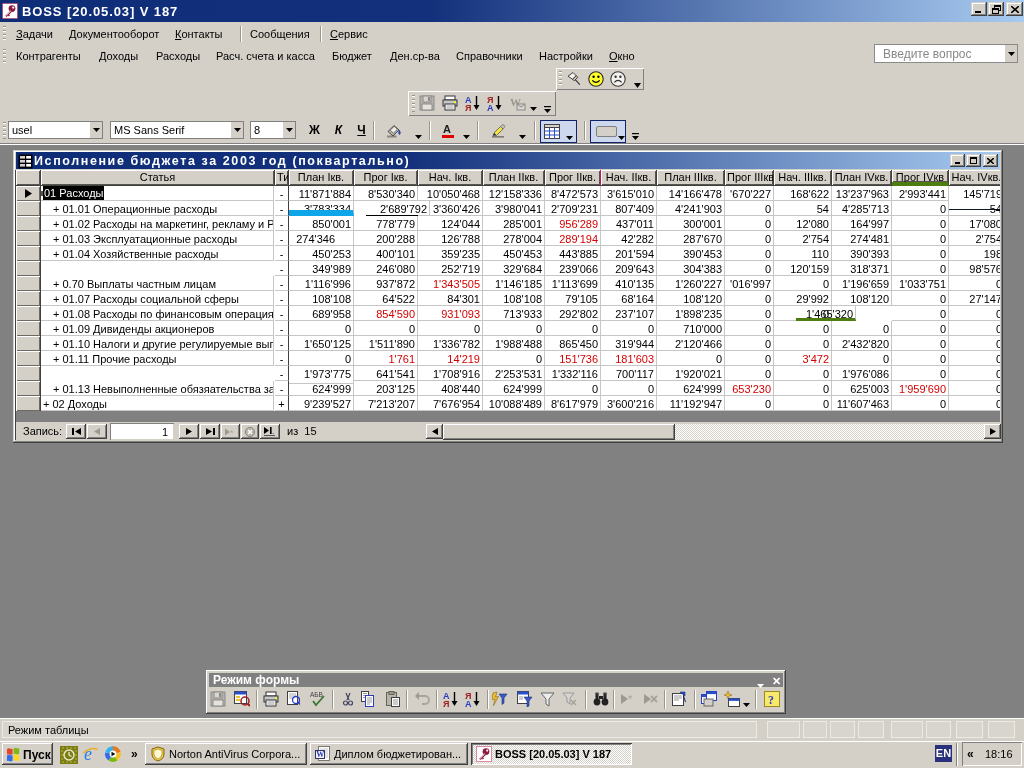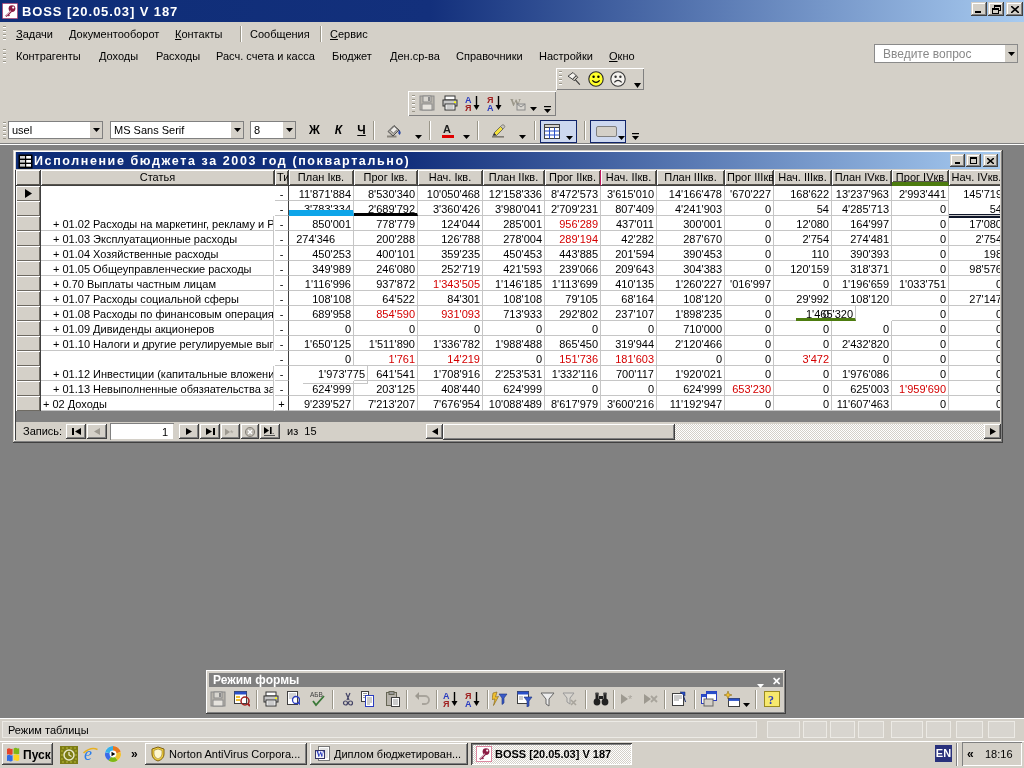--- a/index.html
+++ b/index.html
@@ -250,37 +250,42 @@
 <div class="hdr" style="left:725px;top:170px;width:49px;height:16px;border-right:1px solid #404040;border-bottom:1px solid #404040;text-align:left;padding-left:2px">Прог IIIкв</div>
 <div class="hdr" style="left:774px;top:170px;width:58px;height:16px;border-right:1px solid #404040;border-bottom:1px solid #404040;">Нач. IIIкв.</div>
 <div class="hdr" style="left:832px;top:170px;width:60px;height:16px;border-right:1px solid #404040;border-bottom:1px solid #404040;">План IVкв.</div>
 <div class="hdr" style="left:892px;top:170px;width:57px;height:16px;border-right:1px solid #404040;border-bottom:4px solid #4d7c0f;">Прог IVкв</div>
 <div class="hdr" style="left:949px;top:170px;width:56px;height:16px;border-right:1px solid #404040;border-bottom:1px solid #404040;">Нач. IVкв.</div>
 <div class="selc" style="left:16px;top:186px;width:25px;height:15px;border-right:1px solid #404040">
       <svg width="7" height="9" viewBox="0 0 7 9" style="position:absolute;left:9px;top:3px">
         <path d="M0 0 L7 4.5 L0 9 z" fill="#000"></path>
       </svg>
     </div>
+<div class="txt" style="left:41px;top:186px;width:233px;height:15px;border-bottom:1px solid #c6c6c6;border-right:1px solid #c6c6c6">
+      <span style="position:absolute;left:0px;top:5px;width:2px;height:5px;background:#555"></span>
+      <span style="position:absolute;left:2px;top:0px;background:#000;color:#fff;padding:0 1px">01 Расходы</span>
+    </div>
 <div class="txt" style="left:275px;top:186px;width:14px;height:15px;border-bottom:1px solid #c6c6c6;border-right:1px solid #404040;text-align:center;padding-top:1px">-</div>
 <div class="num" style="left:289px;top:186px;width:65px;height:15px;border-bottom:1px solid #c6c6c6;border-right:1px solid #c6c6c6;padding:1px 2px 0 0">11'871'884</div>
 <div class="num" style="left:354px;top:186px;width:64px;height:15px;border-bottom:1px solid #c6c6c6;border-right:1px solid #c6c6c6;padding:1px 2px 0 0">8'530'340</div>
 <div class="num" style="left:418px;top:186px;width:65px;height:15px;border-bottom:1px solid #c6c6c6;border-right:1px solid #c6c6c6;padding:1px 2px 0 0">10'050'468</div>
 <div class="num" style="left:483px;top:186px;width:62px;height:15px;border-bottom:1px solid #c6c6c6;border-right:1px solid #c6c6c6;padding:1px 2px 0 0">12'158'336</div>
 <div class="num" style="left:545px;top:186px;width:56px;height:15px;border-bottom:1px solid #c6c6c6;border-right:1px solid #c6c6c6;padding:1px 2px 0 0">8'472'573</div>
 <div class="num" style="left:601px;top:186px;width:56px;height:15px;border-bottom:1px solid #c6c6c6;border-right:1px solid #c6c6c6;padding:1px 2px 0 0">3'615'010</div>
 <div class="num" style="left:657px;top:186px;width:68px;height:15px;border-bottom:1px solid #c6c6c6;border-right:1px solid #c6c6c6;padding:1px 2px 0 0">14'166'478</div>
 <div class="num" style="left:725px;top:186px;width:49px;height:15px;border-bottom:1px solid #c6c6c6;border-right:1px solid #c6c6c6;padding:1px 2px 0 0">'670'227</div>
 <div class="num" style="left:774px;top:186px;width:58px;height:15px;border-bottom:1px solid #c6c6c6;border-right:1px solid #c6c6c6;padding:1px 2px 0 0">168'622</div>
 <div class="num" style="left:832px;top:186px;width:60px;height:15px;border-bottom:1px solid #c6c6c6;border-right:1px solid #c6c6c6;padding:1px 2px 0 0">13'237'963</div>
 <div class="num" style="left:892px;top:186px;width:57px;height:15px;border-bottom:1px solid #c6c6c6;border-right:1px solid #c6c6c6;padding:1px 2px 0 0">2'993'441</div>
-<div class="num" style="left:949px;top:186px;width:56px;height:32px;border-bottom:4px solid #0f172a;border-right:1px solid #c6c6c6;padding:1px 2px 0 0">145'719</div>
+<div class="num" style="left:949px;top:186px;width:56px;height:24px;border-bottom:1px solid #0f172a;border-right:1px solid #c6c6c6;padding:1px 2px 0 0">145'719</div>
 <div class="selc" style="left:16px;top:201px;width:25px;height:15px;border-right:1px solid #404040"></div>
+<div class="txt" style="left:41px;top:201px;width:233px;height:15px;border-bottom:1px solid #c6c6c6;border-right:1px solid #c6c6c6;padding-left:12px;padding-top:1px">+ 01.01 Операционные расходы</div>
 <div class="txt" style="left:275px;top:201px;width:14px;height:15px;border-bottom:1px solid #c6c6c6;border-right:1px solid #404040;text-align:center;padding-top:1px">-</div>
 <div class="num" style="left:289px;top:201px;width:65px;height:15px;border-bottom:6px solid #0ea5e9;border-right:1px solid #c6c6c6;padding:1px 2px 0 0">3'783'334</div>
-<div class="num" style="left:354px;top:201px;width:64px;height:15px;border-bottom:3px solid #000000;border-right:1px solid #c6c6c6;padding:1px 2px 0 0">2'689'792</div>
+<div class="num" style="left:366px;top:201px;width:64px;height:15px;border-bottom:1px solid #000000;border-right:1px solid #c6c6c6;padding:1px 2px 0 0">2'689'792</div>
 <div class="num" style="left:418px;top:201px;width:65px;height:15px;border-bottom:1px solid #c6c6c6;border-right:1px solid #c6c6c6;padding:1px 2px 0 0">3'360'426</div>
 <div class="num" style="left:483px;top:201px;width:62px;height:15px;border-bottom:1px solid #c6c6c6;border-right:1px solid #c6c6c6;padding:1px 2px 0 0">3'980'041</div>
 <div class="num" style="left:545px;top:201px;width:56px;height:15px;border-bottom:1px solid #c6c6c6;border-right:1px solid #c6c6c6;padding:1px 2px 0 0">2'709'231</div>
 <div class="num" style="left:601px;top:201px;width:56px;height:15px;border-bottom:1px solid #c6c6c6;border-right:1px solid #c6c6c6;padding:1px 2px 0 0">807'409</div>
 <div class="num" style="left:657px;top:201px;width:68px;height:15px;border-bottom:1px solid #c6c6c6;border-right:1px solid #c6c6c6;padding:1px 2px 0 0">4'241'903</div>
 <div class="num" style="left:725px;top:201px;width:49px;height:15px;border-bottom:1px solid #c6c6c6;border-right:1px solid #c6c6c6;padding:1px 2px 0 0">0</div>
 <div class="num" style="left:774px;top:201px;width:58px;height:15px;border-bottom:1px solid #c6c6c6;border-right:1px solid #c6c6c6;padding:1px 2px 0 0">54</div>
 <div class="num" style="left:832px;top:201px;width:60px;height:15px;border-bottom:1px solid #c6c6c6;border-right:1px solid #c6c6c6;padding:1px 2px 0 0">4'285'713</div>
 <div class="num" style="left:892px;top:201px;width:57px;height:15px;border-bottom:1px solid #c6c6c6;border-right:1px solid #c6c6c6;padding:1px 2px 0 0">0</div>
 <div class="num" style="left:949px;top:201px;width:56px;height:15px;border-bottom:1px solid #c6c6c6;border-right:1px solid #c6c6c6;padding:1px 2px 0 0">54</div>
@@ -323,26 +328,25 @@
 <div class="num" style="left:483px;top:246px;width:62px;height:15px;border-bottom:1px solid #c6c6c6;border-right:1px solid #c6c6c6;padding:1px 2px 0 0">450'453</div>
 <div class="num" style="left:545px;top:246px;width:56px;height:15px;border-bottom:1px solid #c6c6c6;border-right:1px solid #c6c6c6;padding:1px 2px 0 0">443'885</div>
 <div class="num" style="left:601px;top:246px;width:56px;height:15px;border-bottom:1px solid #c6c6c6;border-right:1px solid #c6c6c6;padding:1px 2px 0 0">201'594</div>
 <div class="num" style="left:657px;top:246px;width:68px;height:15px;border-bottom:1px solid #c6c6c6;border-right:1px solid #c6c6c6;padding:1px 2px 0 0">390'453</div>
 <div class="num" style="left:725px;top:246px;width:49px;height:15px;border-bottom:1px solid #c6c6c6;border-right:1px solid #c6c6c6;padding:1px 2px 0 0">0</div>
 <div class="num" style="left:774px;top:246px;width:58px;height:15px;border-bottom:1px solid #c6c6c6;border-right:1px solid #c6c6c6;padding:1px 2px 0 0">110</div>
 <div class="num" style="left:832px;top:246px;width:60px;height:15px;border-bottom:1px solid #c6c6c6;border-right:1px solid #c6c6c6;padding:1px 2px 0 0">390'393</div>
 <div class="num" style="left:892px;top:246px;width:57px;height:15px;border-bottom:1px solid #c6c6c6;border-right:1px solid #c6c6c6;padding:1px 2px 0 0">0</div>
 <div class="num" style="left:949px;top:246px;width:56px;height:15px;border-bottom:1px solid #c6c6c6;border-right:1px solid #c6c6c6;padding:1px 2px 0 0">198</div>
 <div class="selc" style="left:16px;top:261px;width:25px;height:15px;border-right:1px solid #404040"></div>
-<div class="txt" style="left:41px;top:261px;width:233px;height:15px;border-bottom:1px solid #c6c6c6;border-right:1px solid #c6c6c6;padding-left:12px;padding-top:1px">+ 01.05 Общеуправленческие расходы</div>
 <div class="txt" style="left:275px;top:261px;width:14px;height:15px;border-bottom:1px solid #c6c6c6;border-right:1px solid #404040;text-align:center;padding-top:1px">-</div>
 <div class="num" style="left:289px;top:261px;width:65px;height:15px;border-bottom:1px solid #c6c6c6;border-right:1px solid #c6c6c6;padding:1px 2px 0 0">349'989</div>
 <div class="num" style="left:354px;top:261px;width:64px;height:15px;border-bottom:1px solid #c6c6c6;border-right:1px solid #c6c6c6;padding:1px 2px 0 0">246'080</div>
 <div class="num" style="left:418px;top:261px;width:65px;height:15px;border-bottom:1px solid #c6c6c6;border-right:1px solid #c6c6c6;padding:1px 2px 0 0">252'719</div>
-<div class="num" style="left:483px;top:261px;width:62px;height:15px;border-bottom:1px solid #c6c6c6;border-right:1px solid #c6c6c6;padding:1px 2px 0 0">421'593</div>
+<div class="num" style="left:483px;top:261px;width:62px;height:15px;border-bottom:1px solid #c6c6c6;border-right:1px solid #c6c6c6;padding:1px 2px 0 0">329'684</div>
 <div class="num" style="left:545px;top:261px;width:56px;height:15px;border-bottom:1px solid #c6c6c6;border-right:1px solid #c6c6c6;padding:1px 2px 0 0">239'066</div>
 <div class="num" style="left:601px;top:261px;width:56px;height:15px;border-bottom:1px solid #c6c6c6;border-right:1px solid #c6c6c6;padding:1px 2px 0 0">209'643</div>
 <div class="num" style="left:657px;top:261px;width:68px;height:15px;border-bottom:1px solid #c6c6c6;border-right:1px solid #c6c6c6;padding:1px 2px 0 0">304'383</div>
 <div class="num" style="left:725px;top:261px;width:49px;height:15px;border-bottom:1px solid #c6c6c6;border-right:1px solid #c6c6c6;padding:1px 2px 0 0">0</div>
 <div class="num" style="left:774px;top:261px;width:58px;height:15px;border-bottom:1px solid #c6c6c6;border-right:1px solid #c6c6c6;padding:1px 2px 0 0">120'159</div>
 <div class="num" style="left:832px;top:261px;width:60px;height:15px;border-bottom:1px solid #c6c6c6;border-right:1px solid #c6c6c6;padding:1px 2px 0 0">318'371</div>
 <div class="num" style="left:892px;top:261px;width:57px;height:15px;border-bottom:1px solid #c6c6c6;border-right:1px solid #c6c6c6;padding:1px 2px 0 0">0</div>
 <div class="num" style="left:949px;top:261px;width:56px;height:15px;border-bottom:1px solid #c6c6c6;border-right:1px solid #c6c6c6;padding:1px 2px 0 0">98'576</div>
 <div class="selc" style="left:16px;top:276px;width:25px;height:15px;border-right:1px solid #404040"></div>
 <div class="txt" style="left:41px;top:276px;width:233px;height:15px;border-bottom:1px solid #c6c6c6;border-right:1px solid #c6c6c6;padding-left:12px;padding-top:1px">+ 0.70 Выплаты частным лицам</div>
@@ -413,37 +417,37 @@
 <div class="num" style="left:483px;top:336px;width:62px;height:15px;border-bottom:1px solid #c6c6c6;border-right:1px solid #c6c6c6;padding:1px 2px 0 0">1'988'488</div>
 <div class="num" style="left:545px;top:336px;width:56px;height:15px;border-bottom:1px solid #c6c6c6;border-right:1px solid #c6c6c6;padding:1px 2px 0 0">865'450</div>
 <div class="num" style="left:601px;top:336px;width:56px;height:15px;border-bottom:1px solid #c6c6c6;border-right:1px solid #c6c6c6;padding:1px 2px 0 0">319'944</div>
 <div class="num" style="left:657px;top:336px;width:68px;height:15px;border-bottom:1px solid #c6c6c6;border-right:1px solid #c6c6c6;padding:1px 2px 0 0">2'120'466</div>
 <div class="num" style="left:725px;top:336px;width:49px;height:15px;border-bottom:1px solid #c6c6c6;border-right:1px solid #c6c6c6;padding:1px 2px 0 0">0</div>
 <div class="num" style="left:774px;top:336px;width:58px;height:15px;border-bottom:1px solid #c6c6c6;border-right:1px solid #c6c6c6;padding:1px 2px 0 0">0</div>
 <div class="num" style="left:832px;top:336px;width:60px;height:15px;border-bottom:1px solid #c6c6c6;border-right:1px solid #c6c6c6;padding:1px 2px 0 0">2'432'820</div>
 <div class="num" style="left:892px;top:336px;width:57px;height:15px;border-bottom:1px solid #c6c6c6;border-right:1px solid #c6c6c6;padding:1px 2px 0 0">0</div>
 <div class="num" style="left:949px;top:336px;width:56px;height:15px;border-bottom:1px solid #c6c6c6;border-right:1px solid #c6c6c6;padding:1px 2px 0 0">0</div>
 <div class="selc" style="left:16px;top:351px;width:25px;height:15px;border-right:1px solid #404040"></div>
+<div class="txt" style="left:41px;top:351px;width:233px;height:15px;border-bottom:1px solid #c6c6c6;border-right:1px solid #c6c6c6;padding-left:12px;padding-top:1px">+ 01.11 Прочие расходы</div>
 <div class="txt" style="left:275px;top:351px;width:14px;height:15px;border-bottom:1px solid #c6c6c6;border-right:1px solid #404040;text-align:center;padding-top:1px">-</div>
 <div class="num" style="left:289px;top:351px;width:65px;height:15px;border-bottom:1px solid #c6c6c6;border-right:1px solid #c6c6c6;padding:1px 2px 0 0">0</div>
 <div class="num red" style="left:354px;top:351px;width:64px;height:15px;border-bottom:1px solid #c6c6c6;border-right:1px solid #c6c6c6;padding:1px 2px 0 0">1'761</div>
 <div class="num red" style="left:418px;top:351px;width:65px;height:15px;border-bottom:1px solid #c6c6c6;border-right:1px solid #c6c6c6;padding:1px 2px 0 0">14'219</div>
 <div class="num" style="left:483px;top:351px;width:62px;height:15px;border-bottom:1px solid #c6c6c6;border-right:1px solid #c6c6c6;padding:1px 2px 0 0">0</div>
 <div class="num red" style="left:545px;top:351px;width:56px;height:15px;border-bottom:1px solid #c6c6c6;border-right:1px solid #c6c6c6;padding:1px 2px 0 0">151'736</div>
 <div class="num red" style="left:601px;top:351px;width:56px;height:15px;border-bottom:1px solid #c6c6c6;border-right:1px solid #c6c6c6;padding:1px 2px 0 0">181'603</div>
 <div class="num" style="left:657px;top:351px;width:68px;height:15px;border-bottom:1px solid #c6c6c6;border-right:1px solid #c6c6c6;padding:1px 2px 0 0">0</div>
 <div class="num" style="left:725px;top:351px;width:49px;height:15px;border-bottom:1px solid #c6c6c6;border-right:1px solid #c6c6c6;padding:1px 2px 0 0">0</div>
 <div class="num red" style="left:774px;top:351px;width:58px;height:15px;border-bottom:1px solid #c6c6c6;border-right:1px solid #c6c6c6;padding:1px 2px 0 0">3'472</div>
 <div class="num" style="left:832px;top:351px;width:60px;height:15px;border-bottom:1px solid #c6c6c6;border-right:1px solid #c6c6c6;padding:1px 2px 0 0">0</div>
 <div class="num" style="left:892px;top:351px;width:57px;height:15px;border-bottom:1px solid #c6c6c6;border-right:1px solid #c6c6c6;padding:1px 2px 0 0">0</div>
 <div class="num" style="left:949px;top:351px;width:56px;height:15px;border-bottom:1px solid #c6c6c6;border-right:1px solid #c6c6c6;padding:1px 2px 0 0">0</div>
 <div class="selc" style="left:16px;top:366px;width:25px;height:15px;border-right:1px solid #404040"></div>
-<div class="txt" style="left:41px;top:366px;width:233px;height:15px;border-bottom:1px solid #c6c6c6;border-right:1px solid #c6c6c6;padding-left:12px;padding-top:1px">+ 01.12 Инвестиции (капитальные вложени</div>
 <div class="txt" style="left:275px;top:366px;width:14px;height:15px;border-bottom:1px solid #c6c6c6;border-right:1px solid #404040;text-align:center;padding-top:1px">-</div>
-<div class="num" style="left:303px;top:366px;width:65px;height:15px;border-bottom:1px solid #c6c6c6;border-right:1px solid #c6c6c6;padding:1px 2px 16px 0">1'973'775</div>
+<div class="num" style="left:289px;top:366px;width:65px;height:15px;border-bottom:1px solid #c6c6c6;border-right:1px solid #c6c6c6;padding:1px 2px 16px 0">1'973'775</div>
 <div class="num" style="left:354px;top:366px;width:64px;height:15px;border-bottom:1px solid #c6c6c6;border-right:1px solid #c6c6c6;padding:1px 2px 0 0">641'541</div>
 <div class="num" style="left:418px;top:366px;width:65px;height:15px;border-bottom:1px solid #c6c6c6;border-right:1px solid #c6c6c6;padding:1px 2px 0 0">1'708'916</div>
 <div class="num" style="left:483px;top:366px;width:62px;height:15px;border-bottom:1px solid #c6c6c6;border-right:1px solid #c6c6c6;padding:1px 2px 0 0">2'253'531</div>
 <div class="num" style="left:545px;top:366px;width:56px;height:15px;border-bottom:1px solid #c6c6c6;border-right:1px solid #c6c6c6;padding:1px 2px 0 0">1'332'116</div>
 <div class="num" style="left:601px;top:366px;width:56px;height:15px;border-bottom:1px solid #c6c6c6;border-right:1px solid #c6c6c6;padding:1px 2px 0 0">700'117</div>
 <div class="num" style="left:657px;top:366px;width:68px;height:15px;border-bottom:1px solid #c6c6c6;border-right:1px solid #c6c6c6;padding:1px 2px 0 0">1'920'021</div>
 <div class="num" style="left:725px;top:366px;width:49px;height:15px;border-bottom:1px solid #c6c6c6;border-right:1px solid #c6c6c6;padding:1px 2px 0 0">0</div>
 <div class="num" style="left:774px;top:366px;width:58px;height:15px;border-bottom:1px solid #c6c6c6;border-right:1px solid #c6c6c6;padding:1px 2px 0 0">0</div>
 <div class="num" style="left:832px;top:366px;width:60px;height:15px;border-bottom:1px solid #c6c6c6;border-right:1px solid #c6c6c6;padding:1px 2px 0 0">1'976'086</div>
 <div class="num" style="left:892px;top:366px;width:57px;height:15px;border-bottom:1px solid #c6c6c6;border-right:1px solid #c6c6c6;padding:1px 2px 0 0">0</div>

